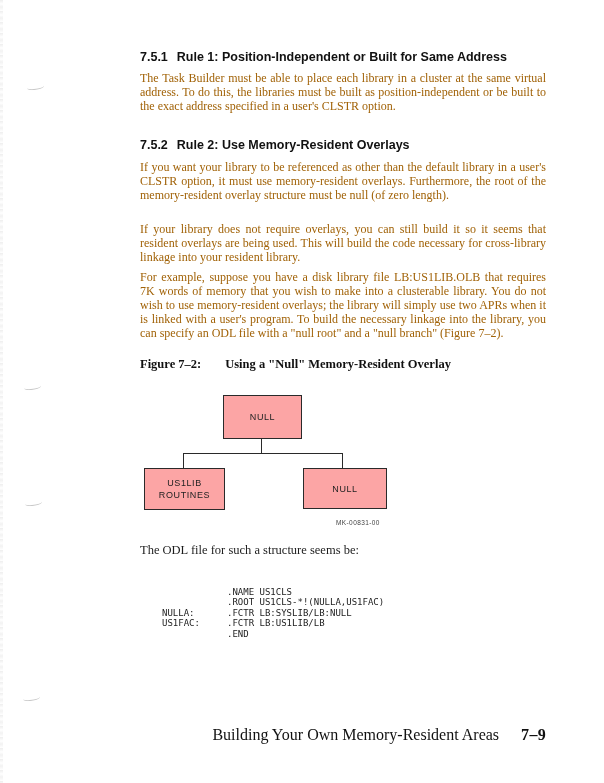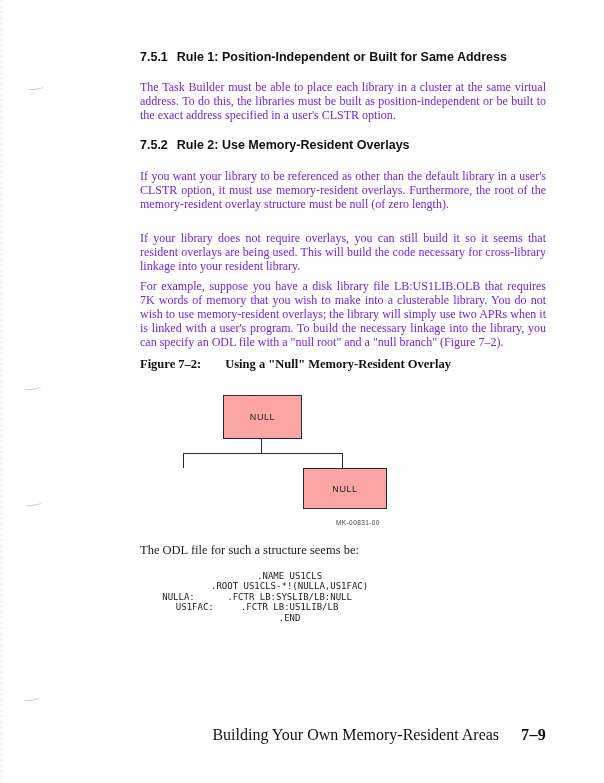--- a/index.html
+++ b/index.html
@@ -20,23 +20,22 @@
     font-family:Liberation Sans, sans-serif;
     font-weight:bold;font-size:12.5px;line-height:15px;
     color:#111;white-space:nowrap;
   }
   .sec-heading .h-num{margin-right:9px;}
 
   
   .para{
     font-size:12px;line-height:14px;
     text-align:justify;
-    color:#6d28d9;
+    color:#a16207;
     width:406px;
-    margin-top:9px;
   }
 
   
   .fig-caption{
     font-weight:bold;font-size:12.5px;line-height:15px;
     color:#111;white-space:nowrap;
   }
   .fig-caption .fig-label{margin-right:24px;}
 
   
@@ -55,21 +54,21 @@
     position:absolute;
     font-family:"Liberation Sans", sans-serif;
     font-size:6.5px;letter-spacing:0.4px;color:#444;
     white-space:nowrap;
   }
 
   
   .code{
     font-family:"DejaVu Sans Mono", monospace;
     font-size:9px;line-height:10.4px;
-    white-space:pre;color:#222;margin:0;text-align:center;
+    white-space:pre;color:#222;margin:16px;
   }
 
   
   .footer{
     position:absolute;left:140px;top:726px;width:406px;
     text-align:right;font-size:16px;color:#111;white-space:nowrap;
   }
   .footer .pg-num{font-weight:bold;margin-left:22px;letter-spacing:0.3px;}
 
   
@@ -125,20 +124,22 @@
 </div>
 
 <div class="diagram">
 
   <div class="dg-line" style="left:121px;top:44px;width:1px;height:17px;"></div>
   <div class="dg-line" style="left:43px;top:60px;width:160px;height:1px;"></div>
   <div class="dg-line" style="left:43px;top:60px;width:1px;height:15px;"></div>
   <div class="dg-line" style="left:202px;top:60px;width:1px;height:15px;"></div>
 
   <div class="dg-box" style="left:83px;top:2px;width:77px;height:42px;">NULL</div>
+  <div class="dg-box" style="left:4px;top:75px;width:79px;height:40px;">US1LIB
+ROUTINES</div>
   <div class="dg-box" style="left:163px;top:75px;width:82px;height:39px;">NULL</div>
 
   <div class="dg-credit" style="left:196px;top:126px;">MK-00831-00</div>
 </div>
 
 <div class="footer">
   <span>Building Your Own Memory-Resident Areas</span><span class="pg-num">7–9</span>
 </div>
 
 </body></html>

